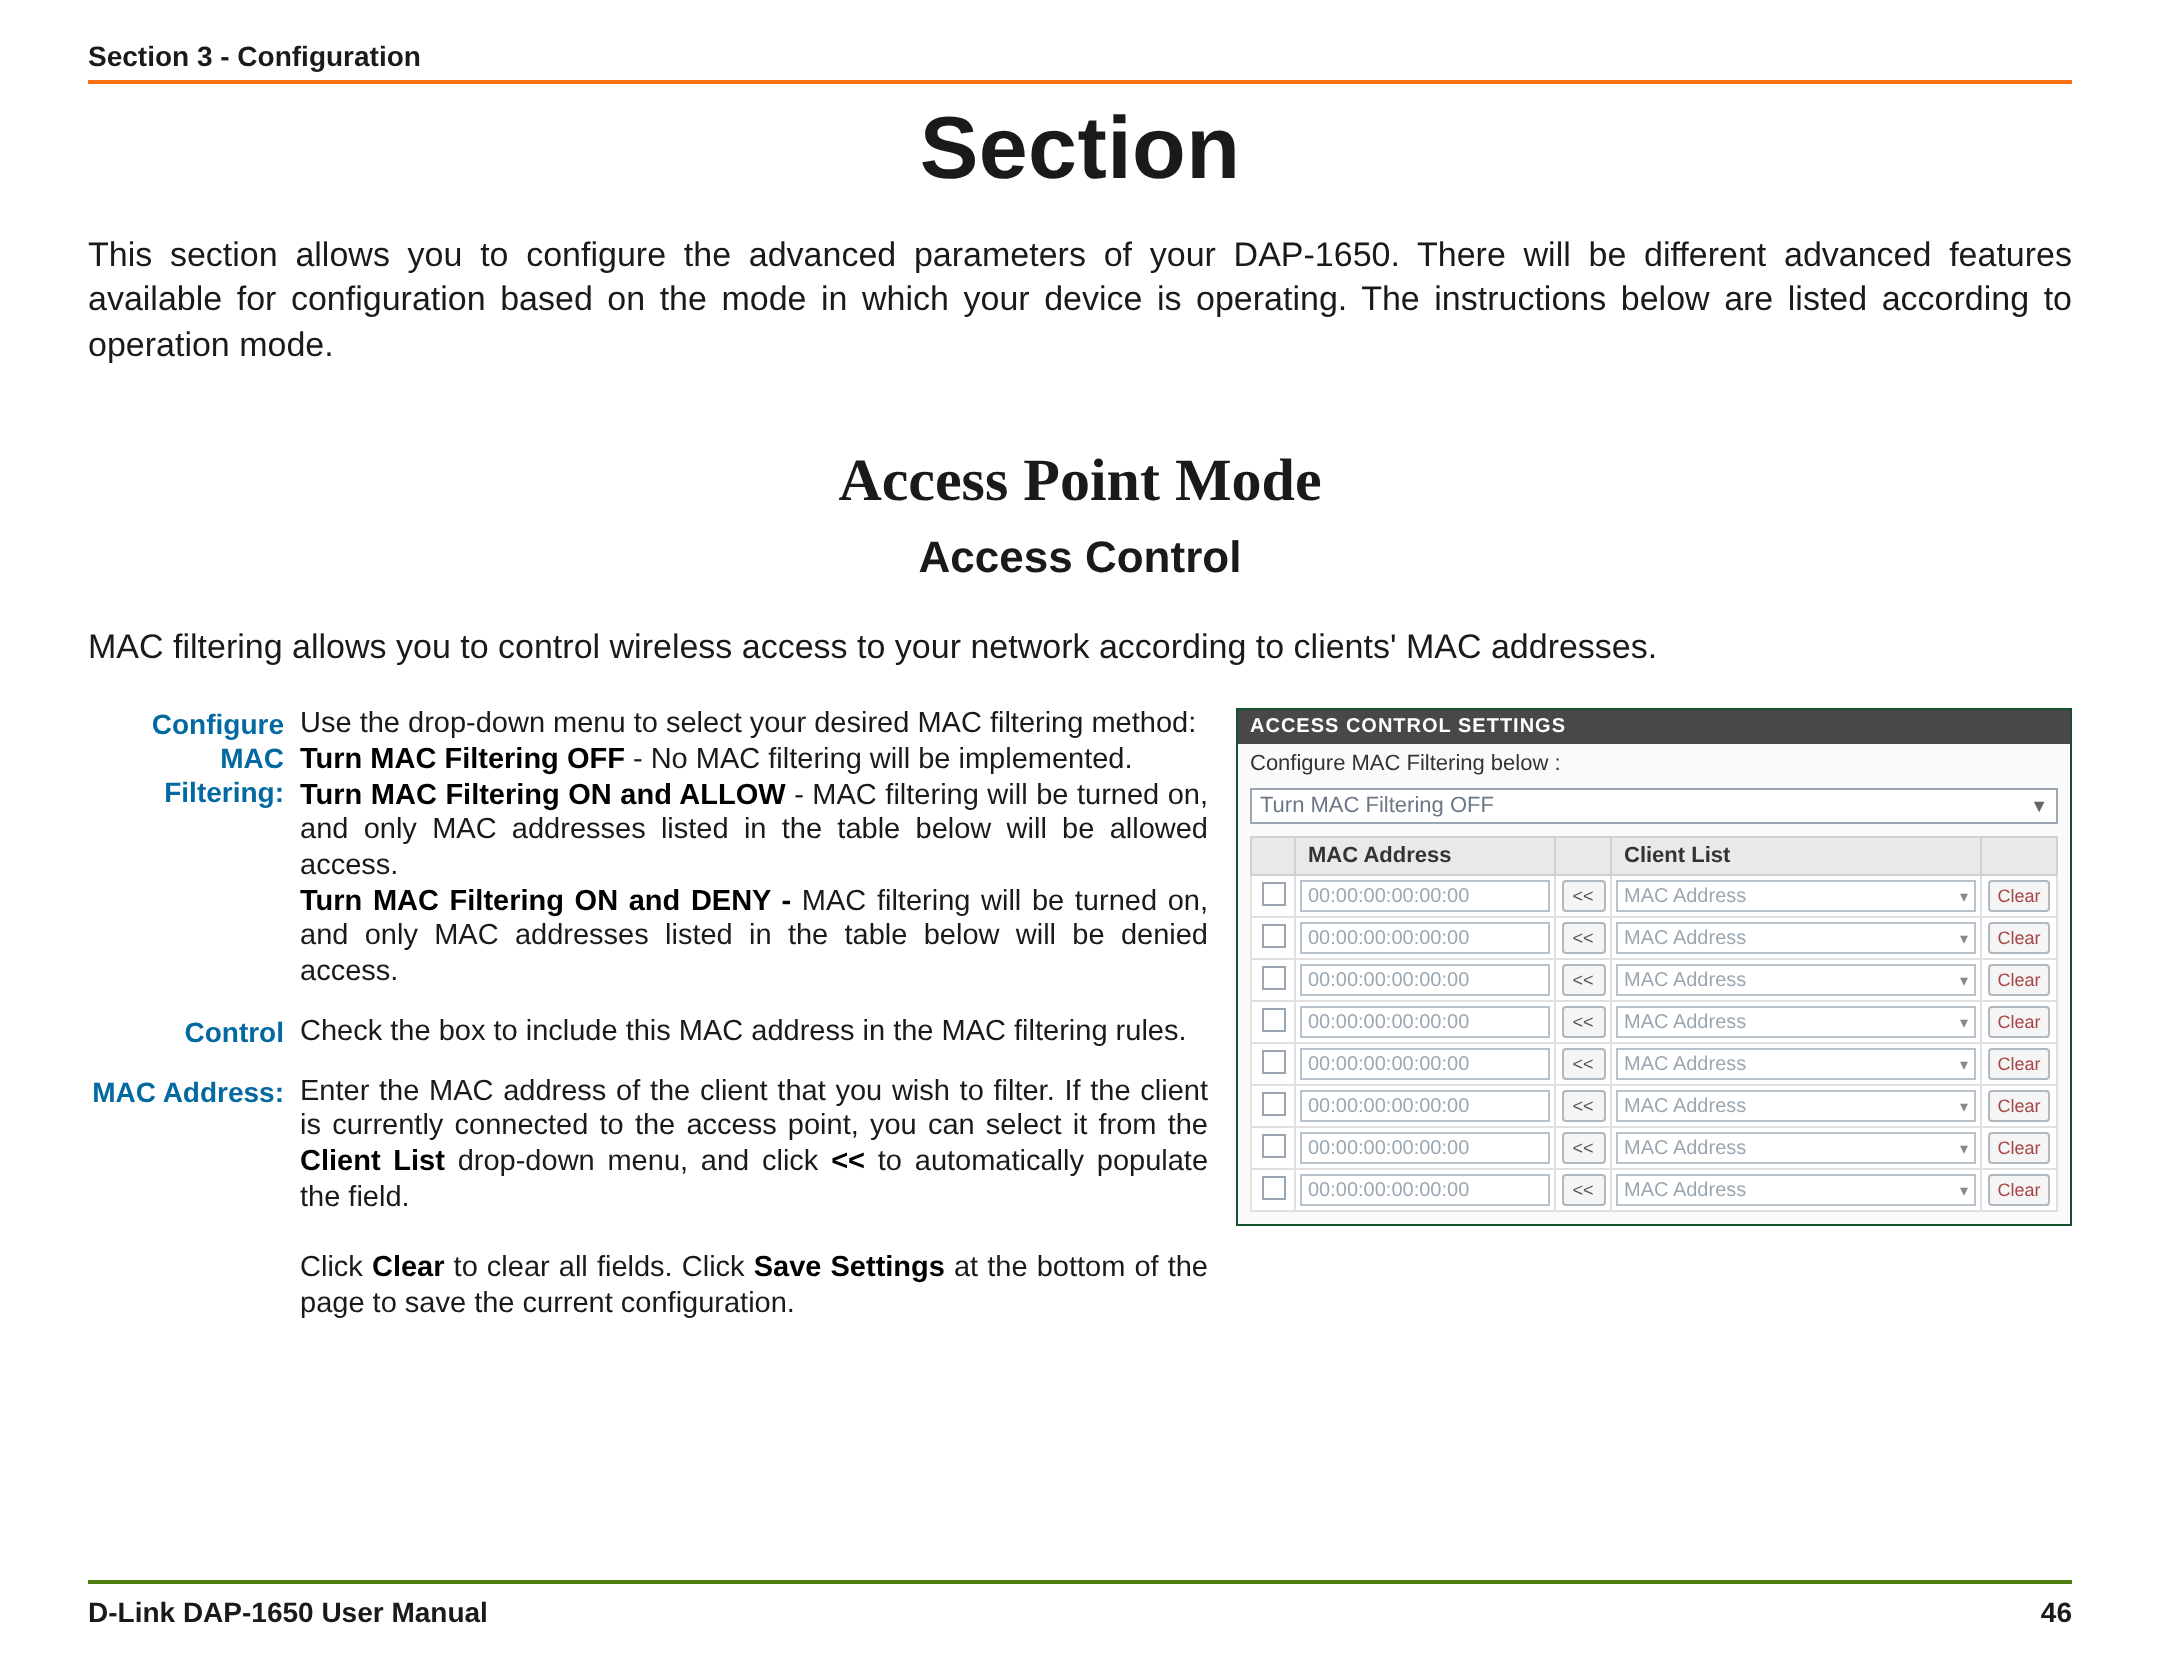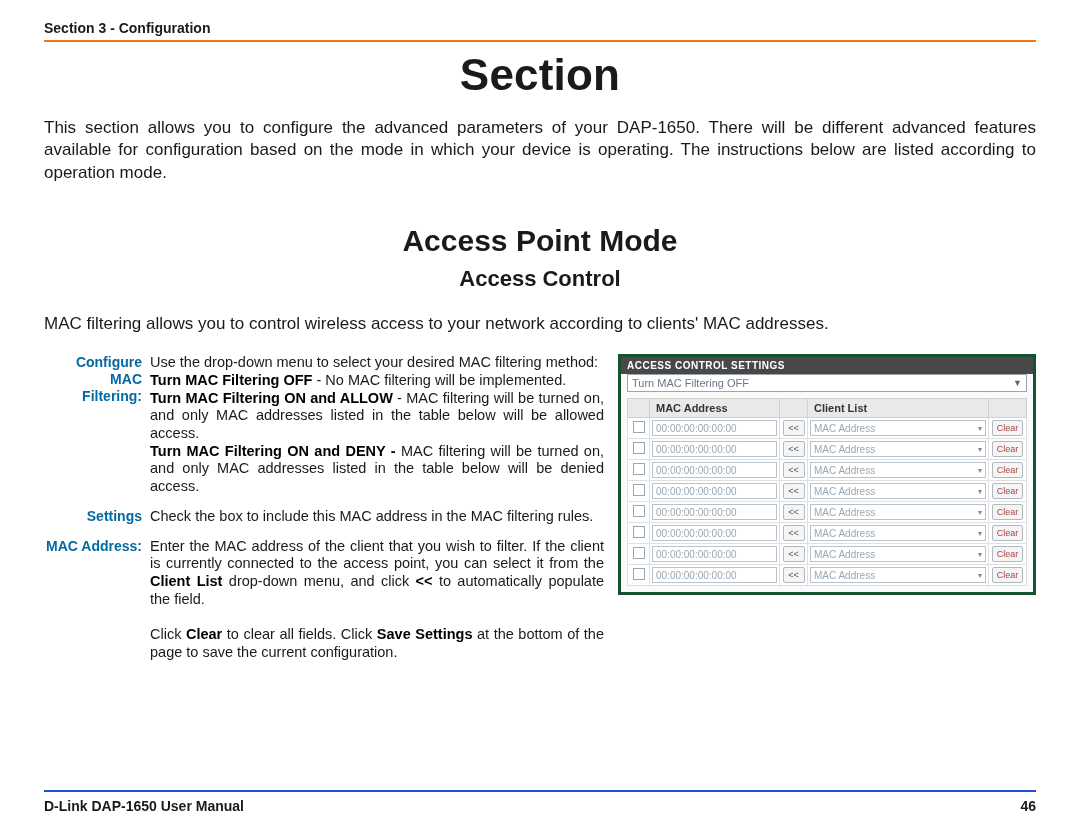--- a/index.html
+++ b/index.html
@@ -33,20 +33,21 @@
     font-size: 17px;
     line-height: 1.32;
     text-align: justify;
     margin-bottom: 40px;
   }
   h2.mode-title {
     font-weight: 700;
     font-size: 30px;
     text-align: center;
     margin: 6px 0 8px 0;
+    font-family: Liberation Serif, serif;
   }
   h3.sub-title {
     font-weight: 700;
     font-size: 22px;
     text-align: center;
     margin: 0 0 22px 0;
   }
   .desc {
     font-size: 17px;
     margin-bottom: 20px;
@@ -77,21 +78,21 @@
     font-size: 14.5px;
     line-height: 1.22;
     text-align: justify;
   }
   .def-body b { font-weight: 700; color: #000; }
   .right-col {
     flex: 1 1 auto;
   }
   
   .acs {
-    border: 3px solid #14532d;
+    border: 1px solid #14532d;
     font-family: Arial, sans-serif;
     font-size: 11px;
     background: #fafafa;
   }
   .acs-title {
     background: #484848;
     color: #fff;
     font-weight: 700;
     font-size: 10px;
     letter-spacing: 0.5px;
@@ -203,21 +204,21 @@
   .cb {
     width: 12px; height: 12px;
     border: 1px solid #9aa7b2;
     background: #fff;
     display: inline-block;
   }
   
   .footer {
     position: absolute;
     left: 44px; right: 44px; bottom: 20px;
-    border-top: 2px solid #1d4ed8;
+    border-top: 2px solid #4d7c0f;
     padding-top: 6px;
     display: flex;
     justify-content: space-between;
     font-weight: 700;
     font-size: 14px;
     align-items: flex-end;
   }
 </style>
 </head>
 <body>
@@ -244,38 +245,39 @@
         </div>
         <div class="def-body">
           <span>Use the drop-down menu to select your desired MAC filtering method:</span><br>
           <b>Turn MAC Filtering OFF</b><span> - No MAC filtering will be implemented.</span><br>
           <b>Turn MAC Filtering ON and ALLOW</b><span> - MAC filtering will be turned on, and only MAC addresses listed in the table below will be allowed access.</span><br>
           <b>Turn MAC Filtering ON and DENY - </b><span>MAC filtering will be turned on, and only MAC addresses listed in the table below will be denied access.</span>
         </div>
       </div>
 
       <div class="def-row">
-        <div class="def-label">Settings</div>
+        <div class="def-label">Control</div>
         <div class="def-body">Check the box to include this MAC address in the MAC filtering rules.</div>
       </div>
 
       <div class="def-row">
         <div class="def-label">MAC Address:</div>
         <div class="def-body">
           <span>Enter the MAC address of the client that you wish to filter. If the client is currently connected to the access point, you can select it from the </span><b>Client List</b><span> drop-down menu, and click </span><b>&lt;&lt;</b><span> to automatically populate the field.</span>
           <br><br>
           <span>Click </span><b>Clear</b><span> to clear all fields. Click </span><b>Save Settings</b><span> at the bottom of the page to save the current configuration.</span>
         </div>
       </div>
 
     </div>
 
     <div class="right-col">
       <div class="acs">
         <div class="acs-title">ACCESS CONTROL SETTINGS</div>
+        <div class="acs-sub">Configure MAC Filtering below :</div>
         <div class="acs-dropdown">
           <div class="dd">
             <span>Turn MAC Filtering OFF</span>
             <span class="chev">▼</span>
           </div>
         </div>
         <table class="acs-table">
           <colgroup>
             <col class="col-cb">
               <col class="col-mac">

